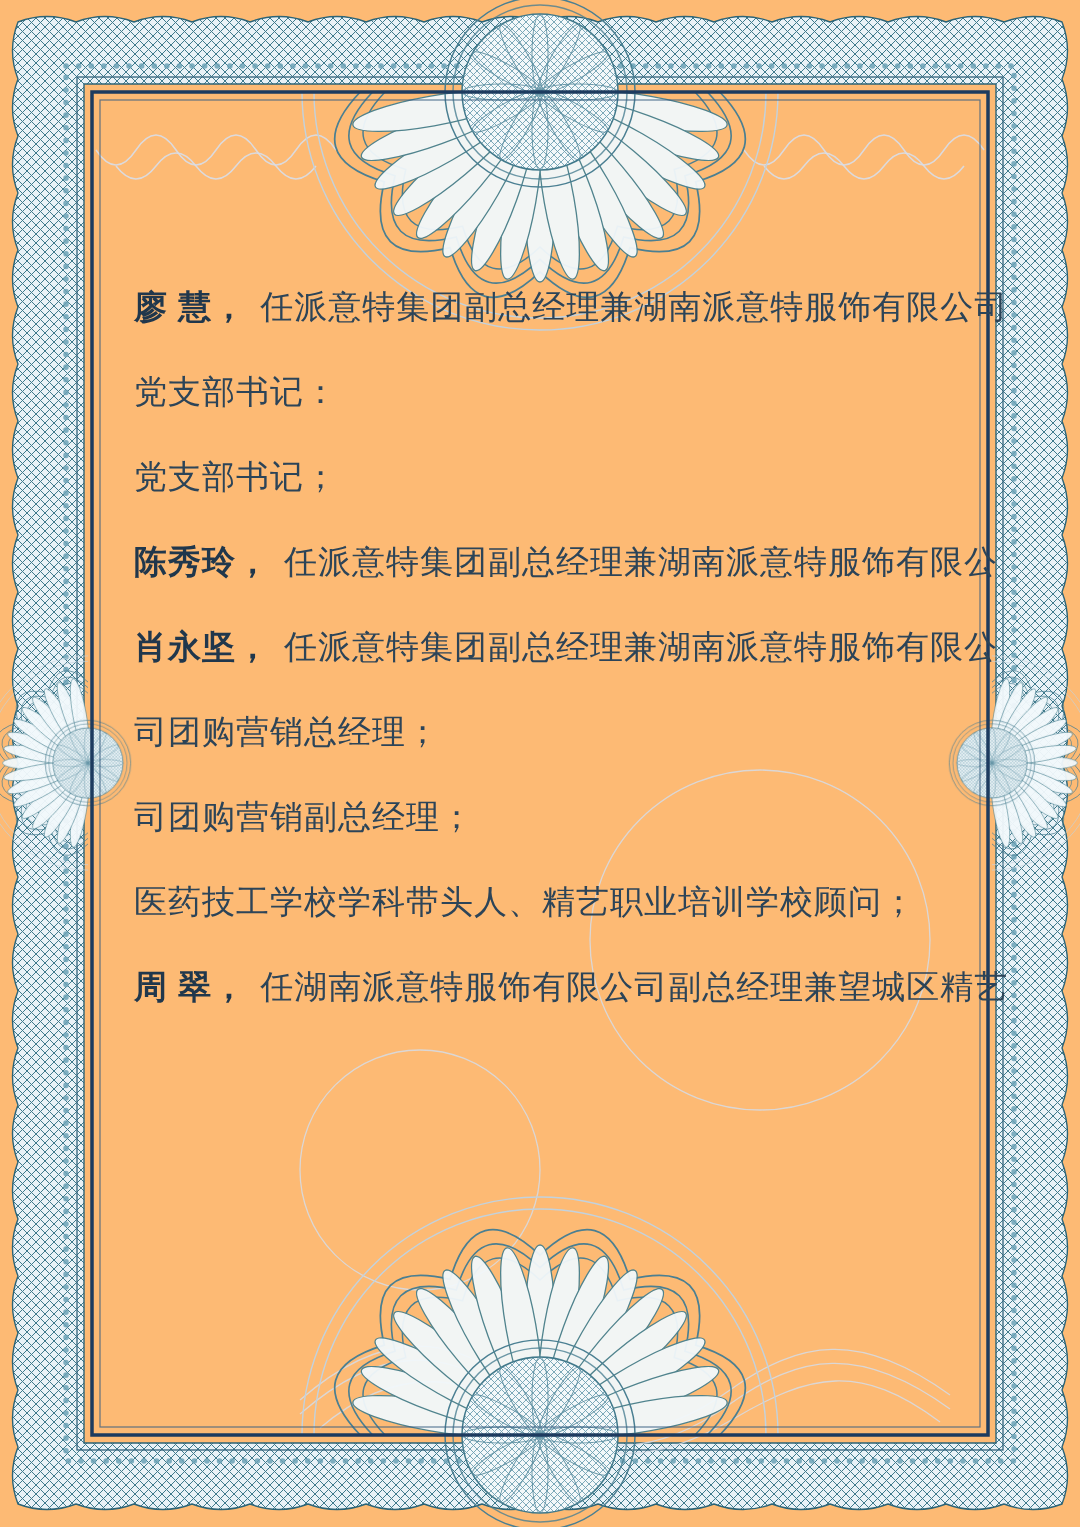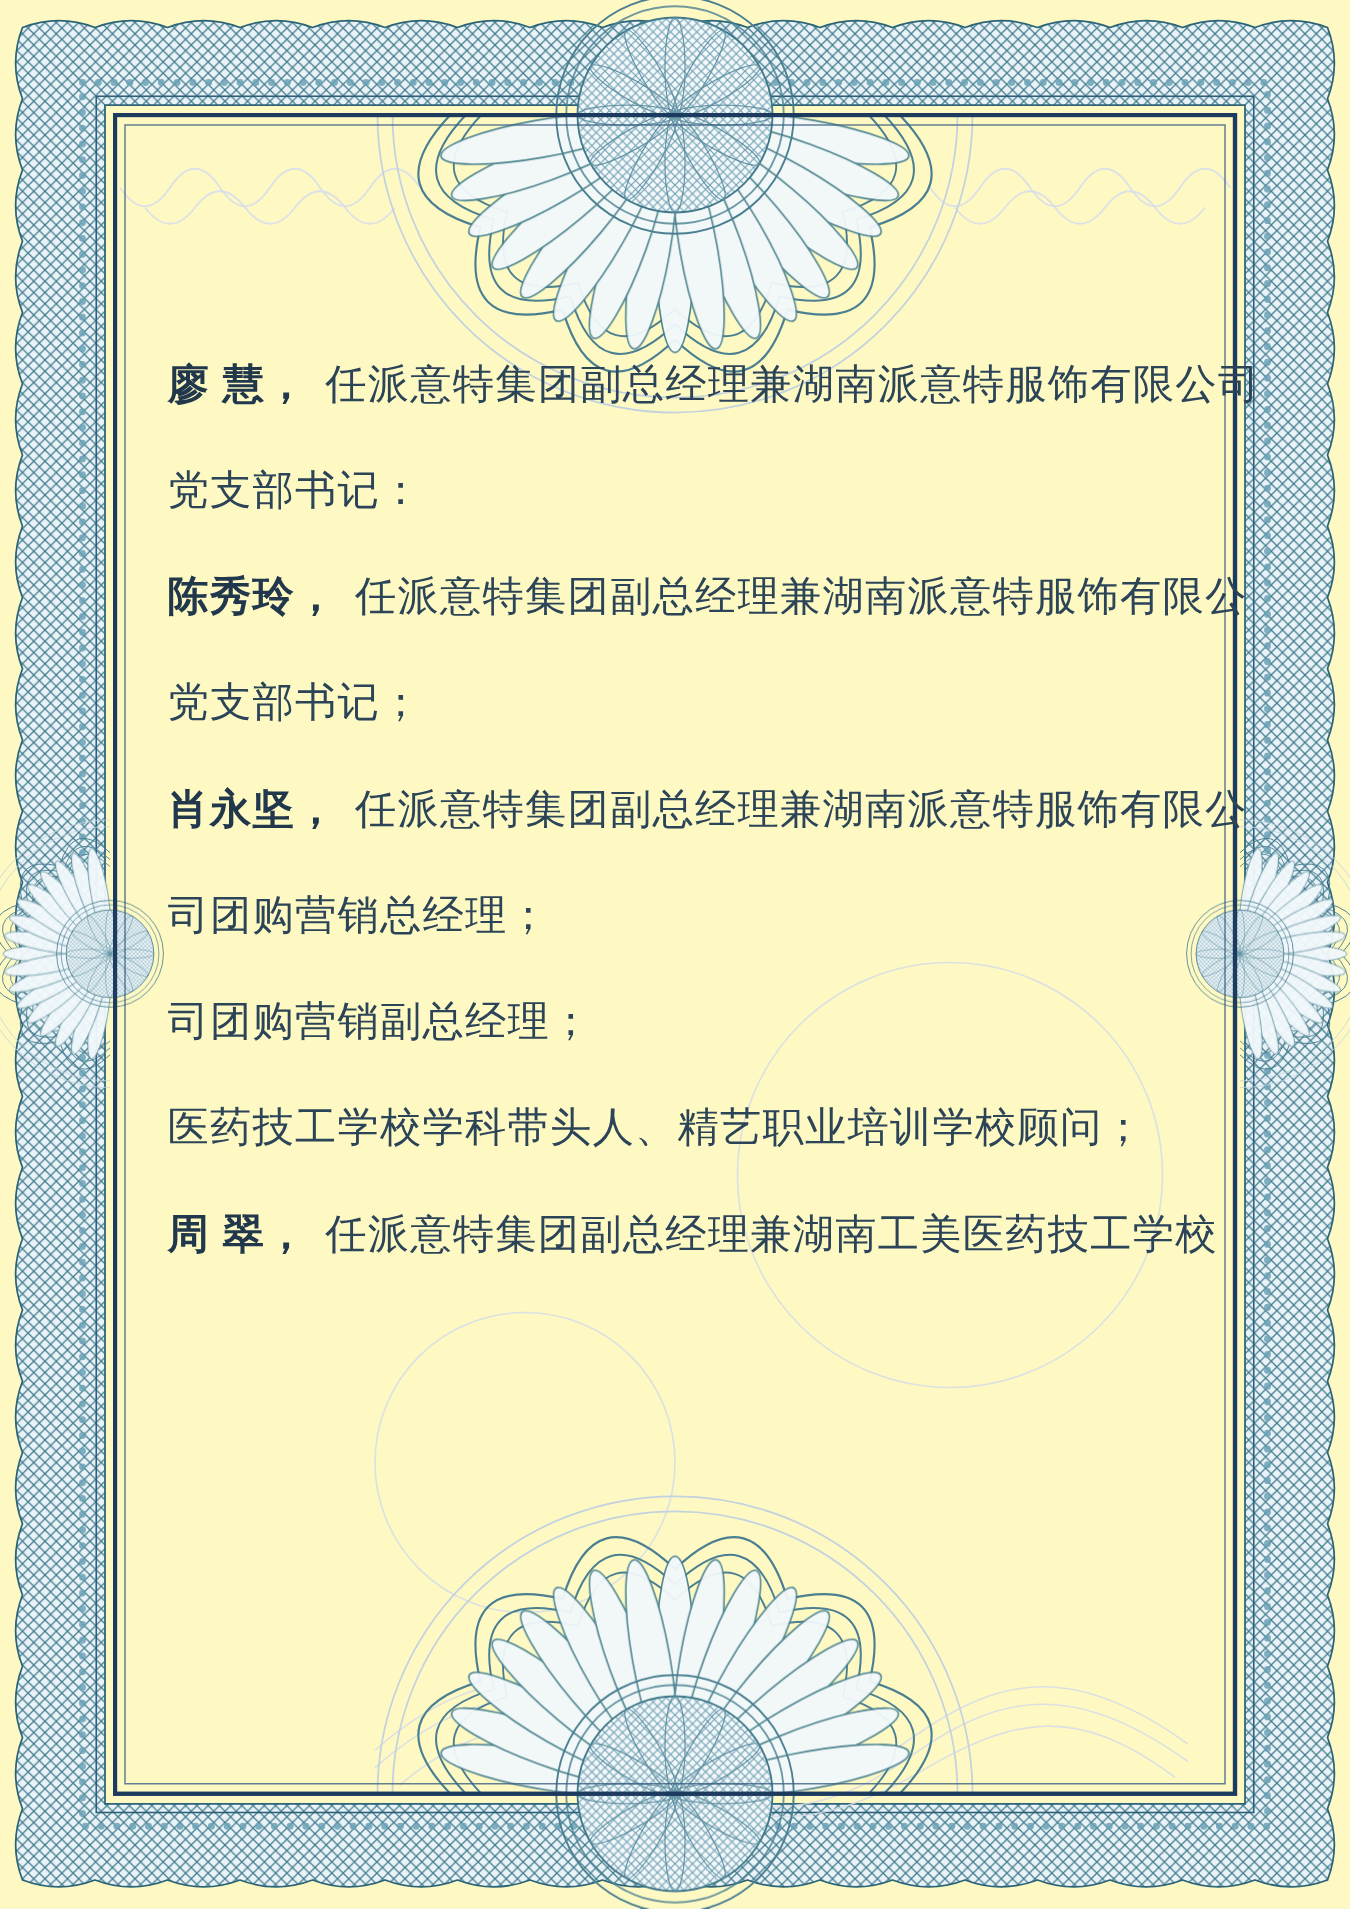--- a/index.html
+++ b/index.html
@@ -1,20 +1,20 @@
 <!DOCTYPE html>
 <html><head>
 <meta charset="utf-8">
 <style>
   html,body{margin:0;padding:0;background:#eef1f4;}
   .page{
     position:relative;
     width:1080px;height:1527px;
     margin:0 auto;
-    background:#fef9c3;
+    background:#fdba74;
     overflow:hidden;
     font-family:"Liberation Sans", sans-serif;
   }
   svg.deco{position:absolute;left:0;top:0;width:1080px;height:1527px;}
 
   
   .band{fill:url(#xh);stroke:#2c6477;stroke-width:1.4;fill-rule:evenodd;}
   .tline{fill:none;stroke:#2e607a;stroke-width:1.3;}
   .beads{fill:none;stroke:#6ba2b6;stroke-width:5.5;stroke-dasharray:0.1 12.5;stroke-linecap:round;opacity:.85;}
   .frame{fill:none;stroke:#1d3b5f;stroke-width:3.5;}
@@ -138,22 +138,22 @@
     <use href="#fan" transform="translate(88 763) rotate(90) scale(0.45)"></use>
     <use href="#fan" transform="translate(992 763) rotate(-90) scale(0.45)"></use>
 
     <rect class="frame" x="92" y="92" width="896" height="1343"></rect>
     <rect class="frame2" x="100" y="100" width="880" height="1327"></rect>
   </svg>
 
   <div class="content">
     <div class="line"><span class="name">廖 慧，</span><span>任派意特集团副总经理兼湖南派意特服饰有限公司</span></div>
     <div class="line"><span>党支部书记：</span></div>
+    <div class="line"><span>党支部书记；</span></div>
     <div class="line"><span class="name">陈秀玲，</span><span>任派意特集团副总经理兼湖南派意特服饰有限公</span></div>
-    <div class="line"><span>党支部书记；</span></div>
     <div class="line"><span class="name">肖永坚，</span><span>任派意特集团副总经理兼湖南派意特服饰有限公</span></div>
     <div class="line"><span>司团购营销总经理；</span></div>
     <div class="line"><span>司团购营销副总经理；</span></div>
     <div class="line"><span>医药技工学校学科带头人、精艺职业培训学校顾问；</span></div>
-    <div class="line"><span class="name">周 翠，</span><span>任派意特集团副总经理兼湖南工美医药技工学校</span></div>
+    <div class="line"><span class="name">周 翠，</span><span>任湖南派意特服饰有限公司副总经理兼望城区精艺</span></div>
   </div>
 
 </div>
 
 </body></html>

